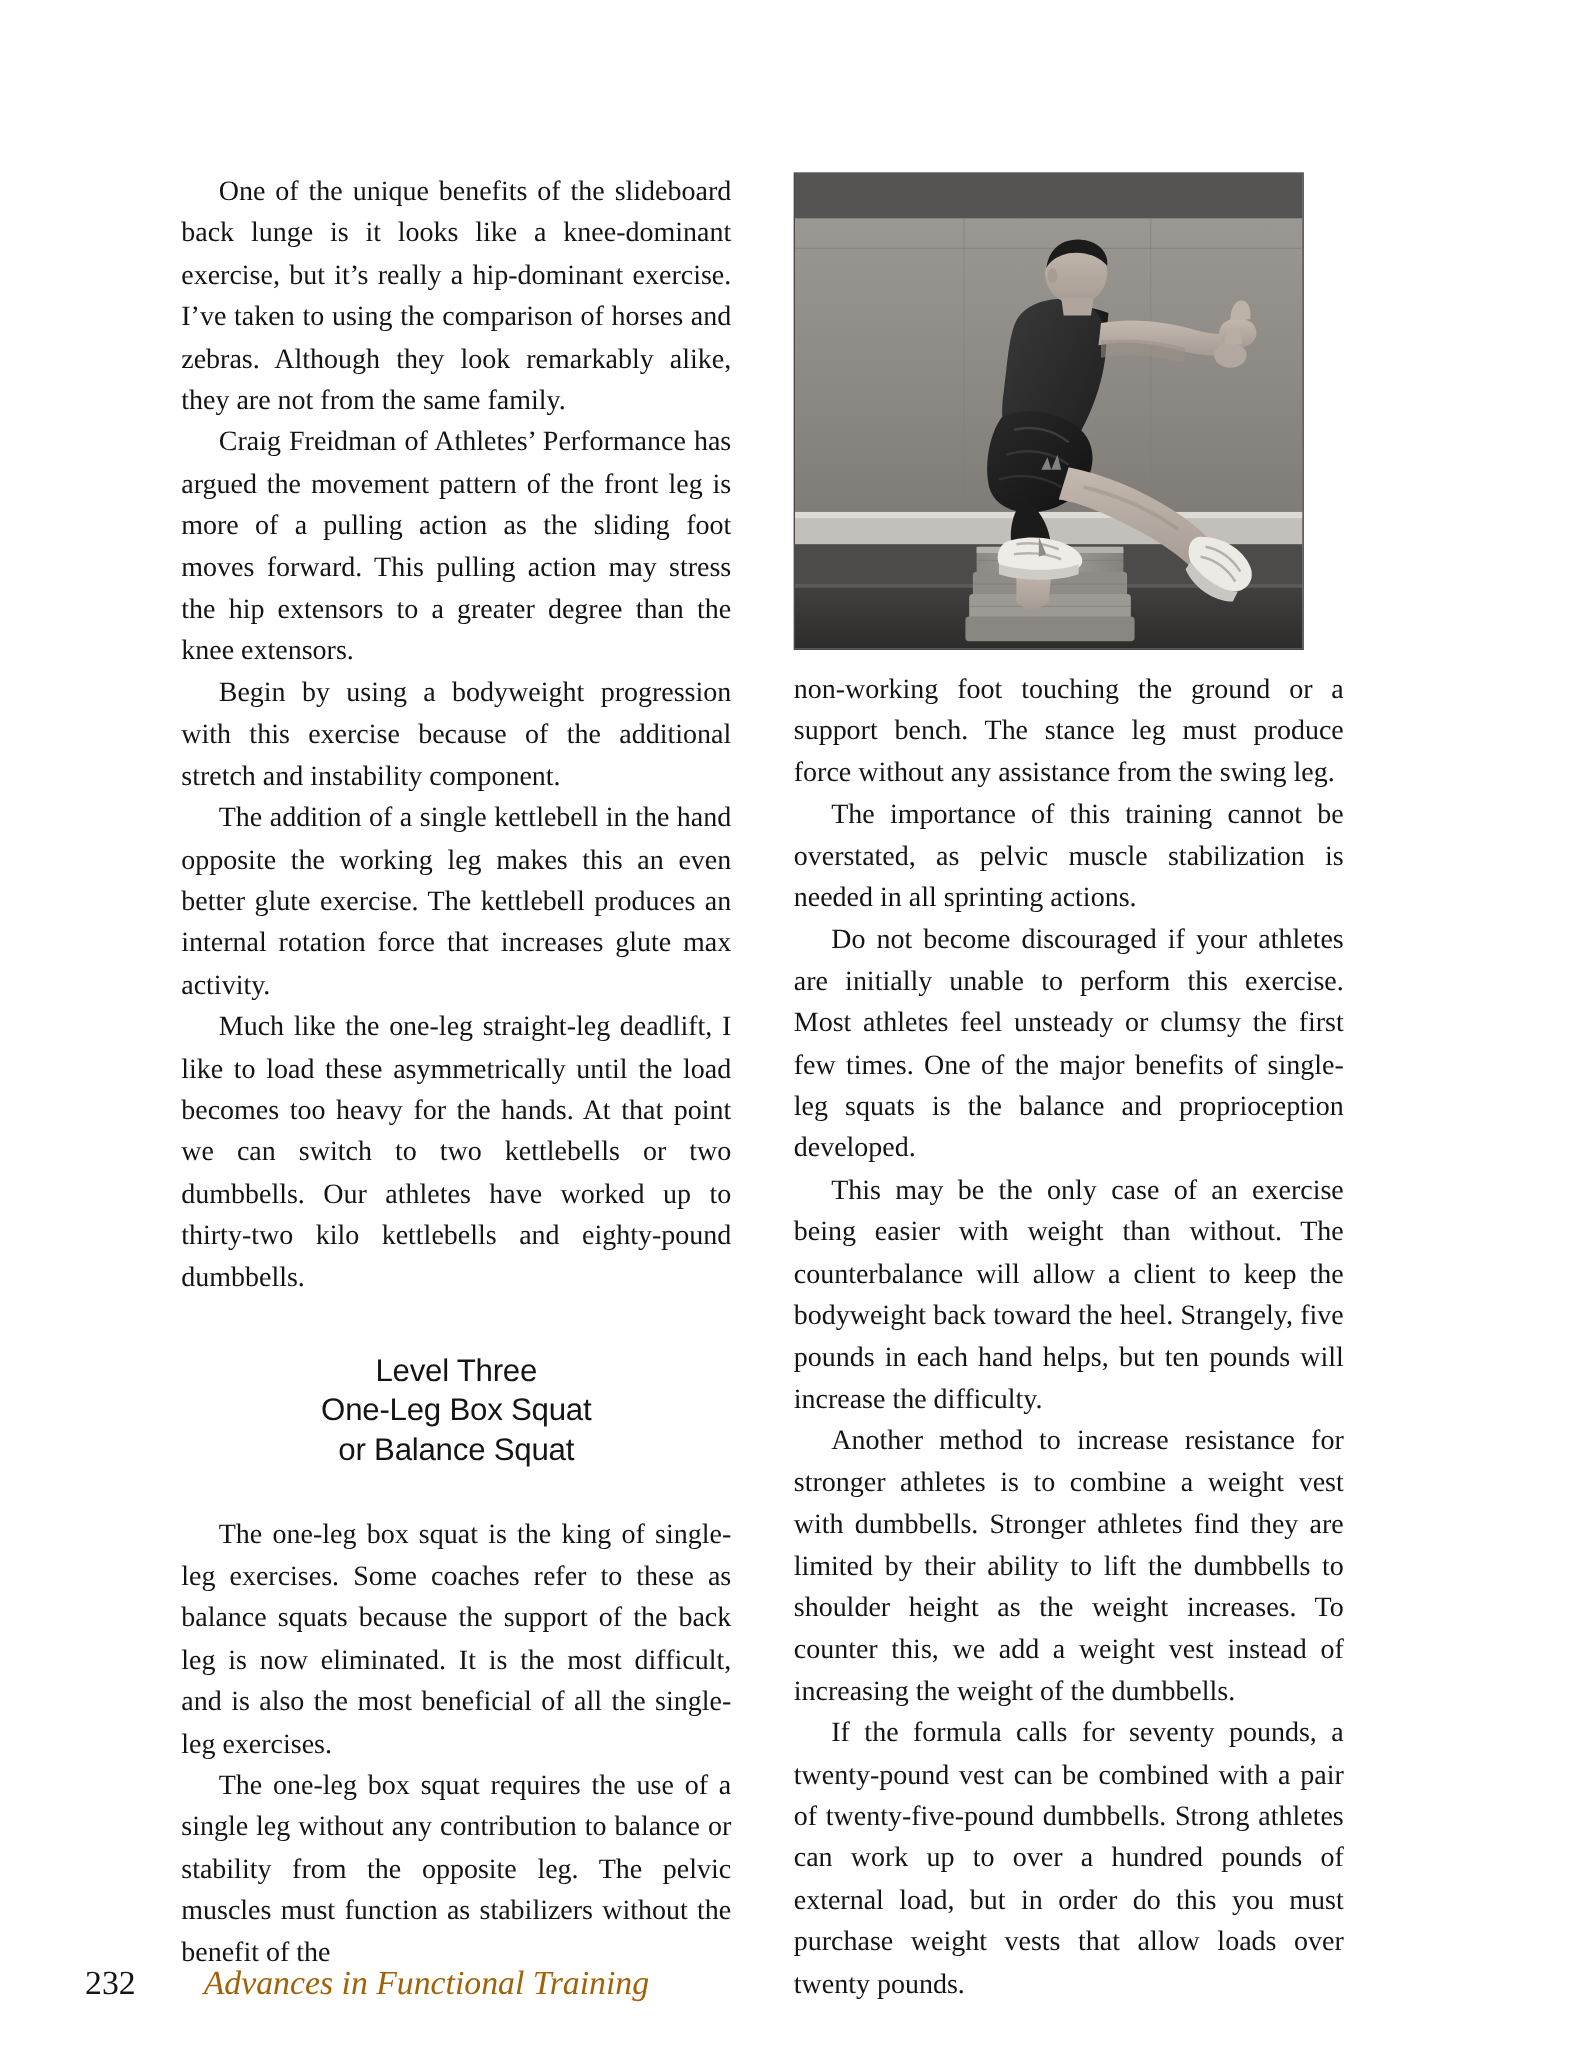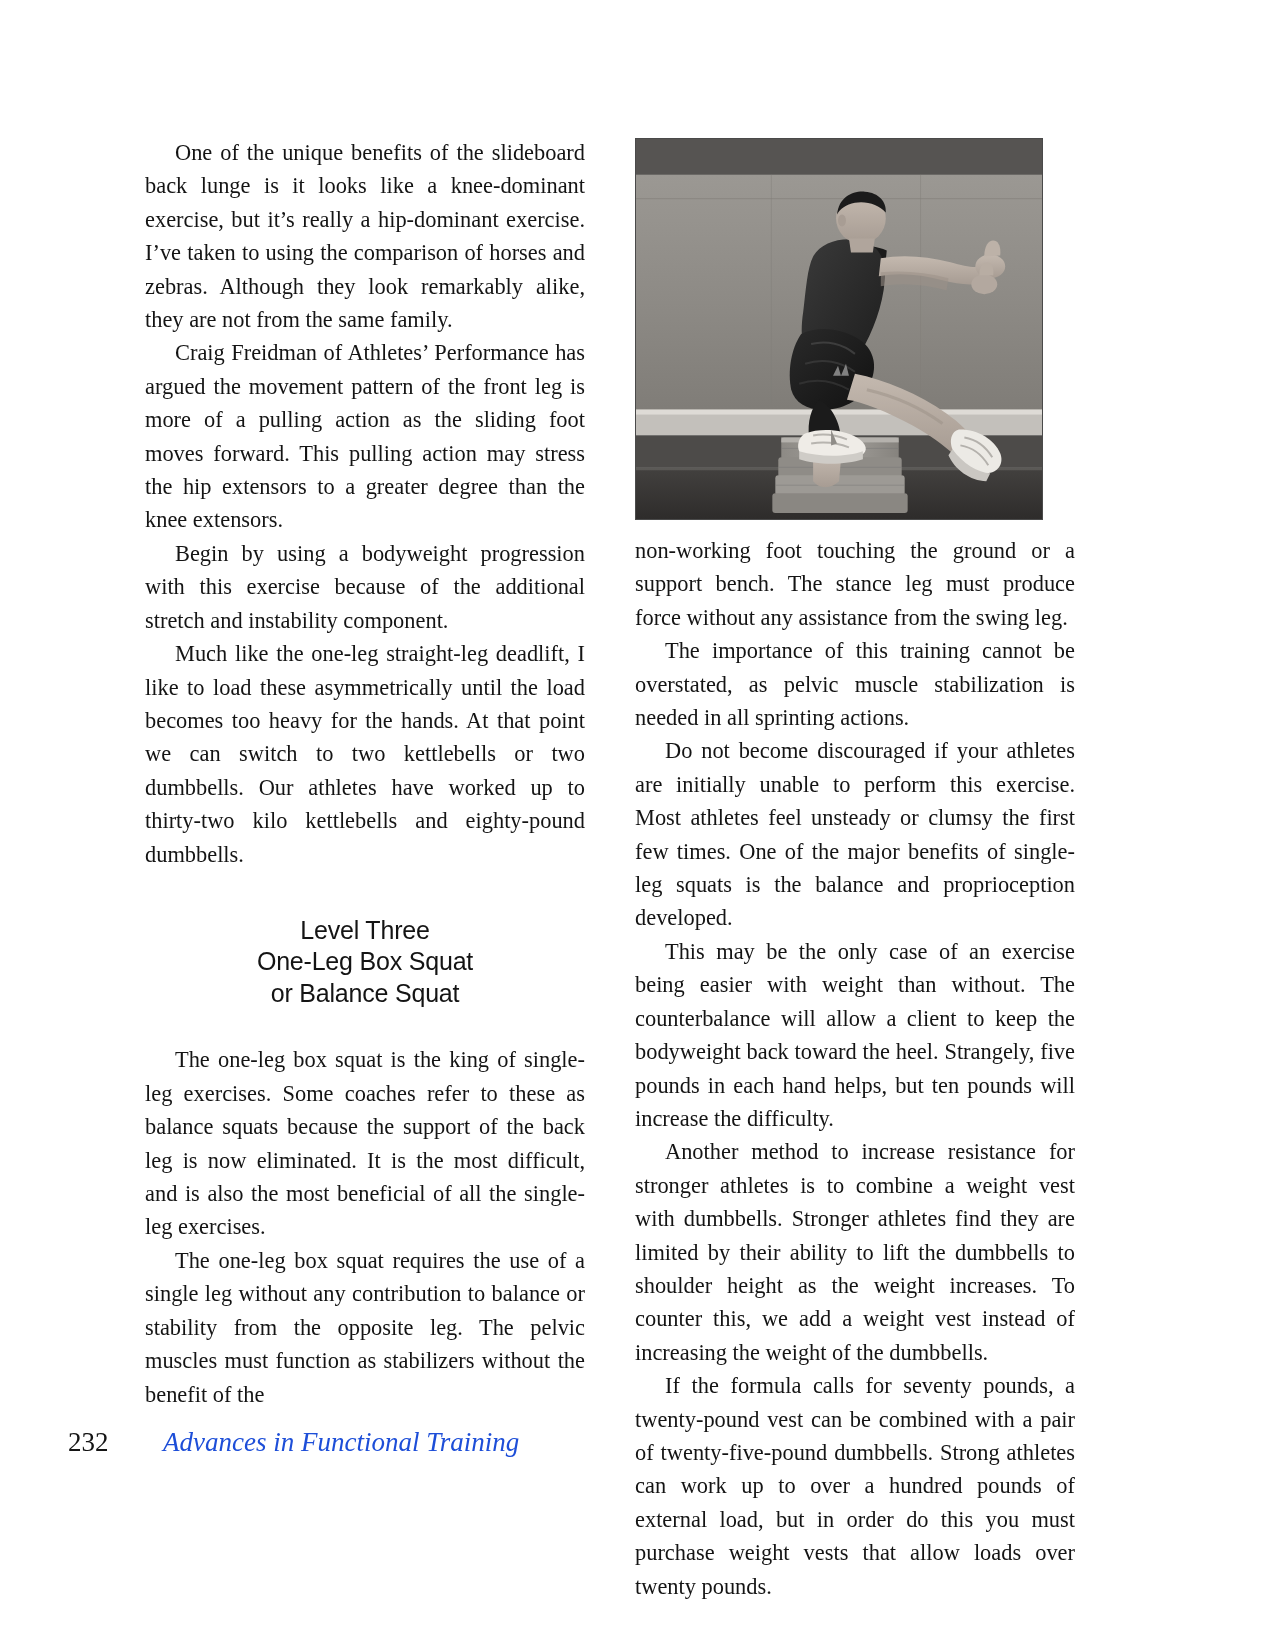--- a/index.html
+++ b/index.html
@@ -76,38 +76,37 @@
     line-height: 31.5px;
     letter-spacing: -0.2px;
     color: #141414;
   }
   .heading-block { margin: 44px 0 34px 0; }
 
   
   .footer {
     position: absolute;
     left: 68px;
-    top: 1413px;
+    top: 1571px;
     width: 1140px;
     height: 40px;
     display: flex;
     align-items: baseline;
   }
   .folio {
     font-family: "Liberation Serif", serif;
     font-size: 27px;
     color: #141414;
     width: 95px;
   }
   .running-title {
     font-family: "Liberation Serif", serif;
     font-style: italic;
     font-size: 27px;
-    color: #1d4ed8;
-    margin-top: 14px;
+    color: #a16207;
   }
 </style>
 </head>
 <body>
 
 <div class="page">
 
   <div class="photo-frame">
     <svg class="photo-svg" viewBox="0 0 408 382" preserveAspectRatio="none">
       <defs>
@@ -234,20 +233,21 @@
       <rect x="0" y="0" width="408" height="382" fill="none"></rect>
     </svg>
   </div>
 
   <div class="columns">
 
     <div class="col col-left">
       <p class="para">One of the unique benefits of the slideboard back lunge is it looks like a knee-dominant exercise, but it’s really a hip-dominant exercise. I’ve taken to using the comparison of horses and zebras. Although they look remarkably alike, they are not from the same family.</p>
       <p class="para">Craig Freidman of Athletes’ Performance has argued the movement pattern of the front leg is more of a pulling action as the sliding foot moves forward. This pulling action may stress the hip extensors to a greater degree than the knee extensors.</p>
       <p class="para">Begin by using a bodyweight progression with this exercise because of the additional stretch and instability component.</p>
+      <p class="para">The addition of a single kettlebell in the hand opposite the working leg makes this an even better glute exercise. The kettlebell produces an internal rotation force that increases glute max activity.</p>
       <p class="para">Much like the one-leg straight-leg deadlift, I like to load these asymmetrically until the load becomes too heavy for the hands. At that point we can switch to two kettlebells or two dumbbells. Our athletes have worked up to thirty-two kilo kettlebells and eighty-pound dumbbells.</p>
 
       <div class="heading-block">
         <p class="heading">Level Three</p>
         <p class="heading">One-Leg Box Squat</p>
         <p class="heading">or Balance Squat</p>
       </div>
 
       <p class="para">The one-leg box squat is the king of single-leg exercises. Some coaches refer to these as balance squats because the support of the back leg is now eliminated. It is the most difficult, and is also the most beneficial of all the single-leg exercises.</p>
       <p class="para">The one-leg box squat requires the use of a single leg without any contribution to balance or stability from the opposite leg. The pelvic muscles must function as stabilizers without the benefit of the</p>

